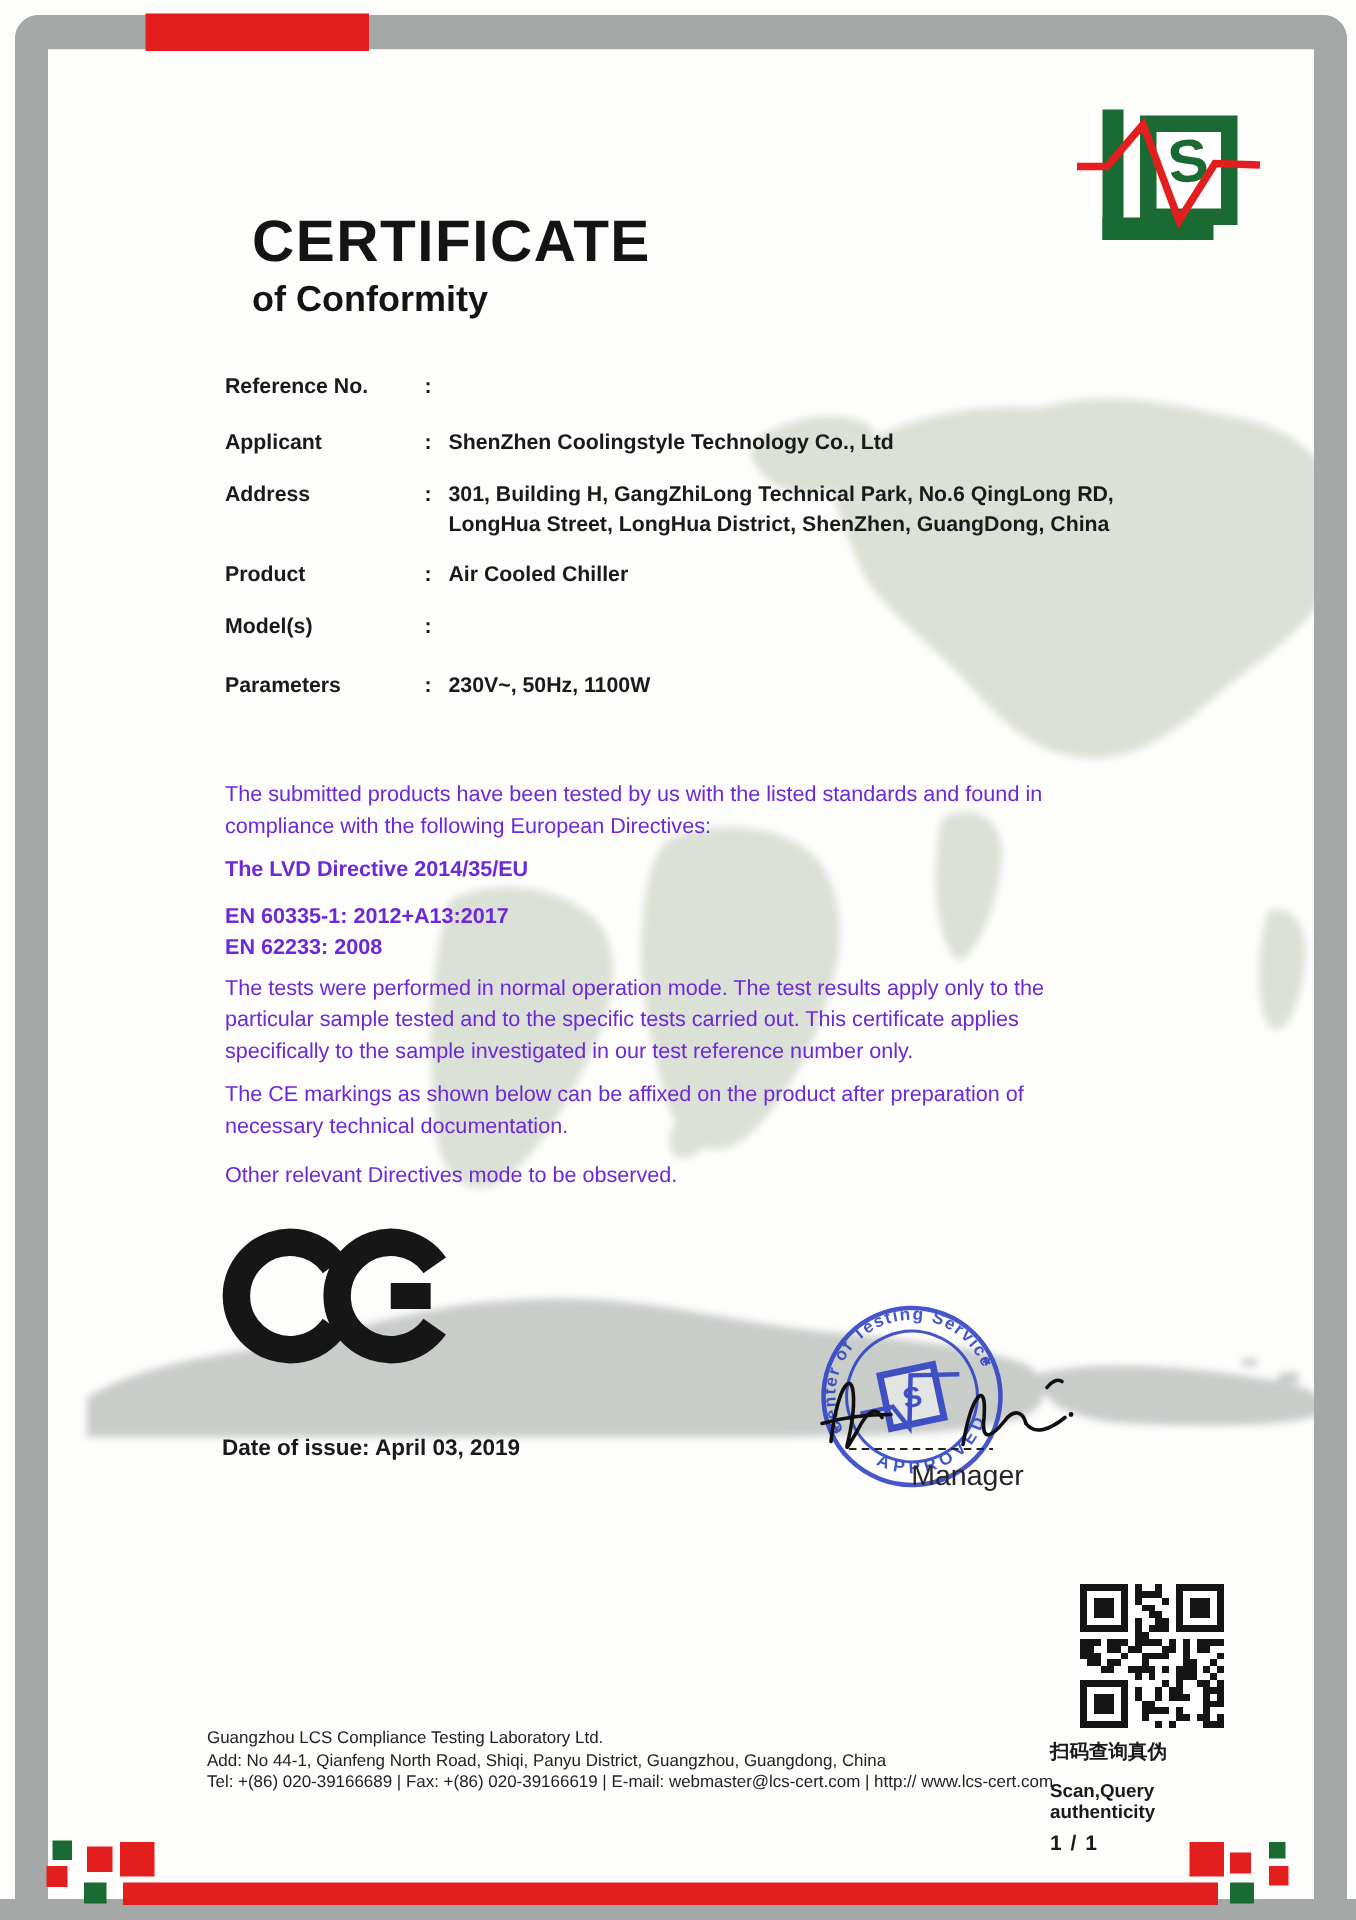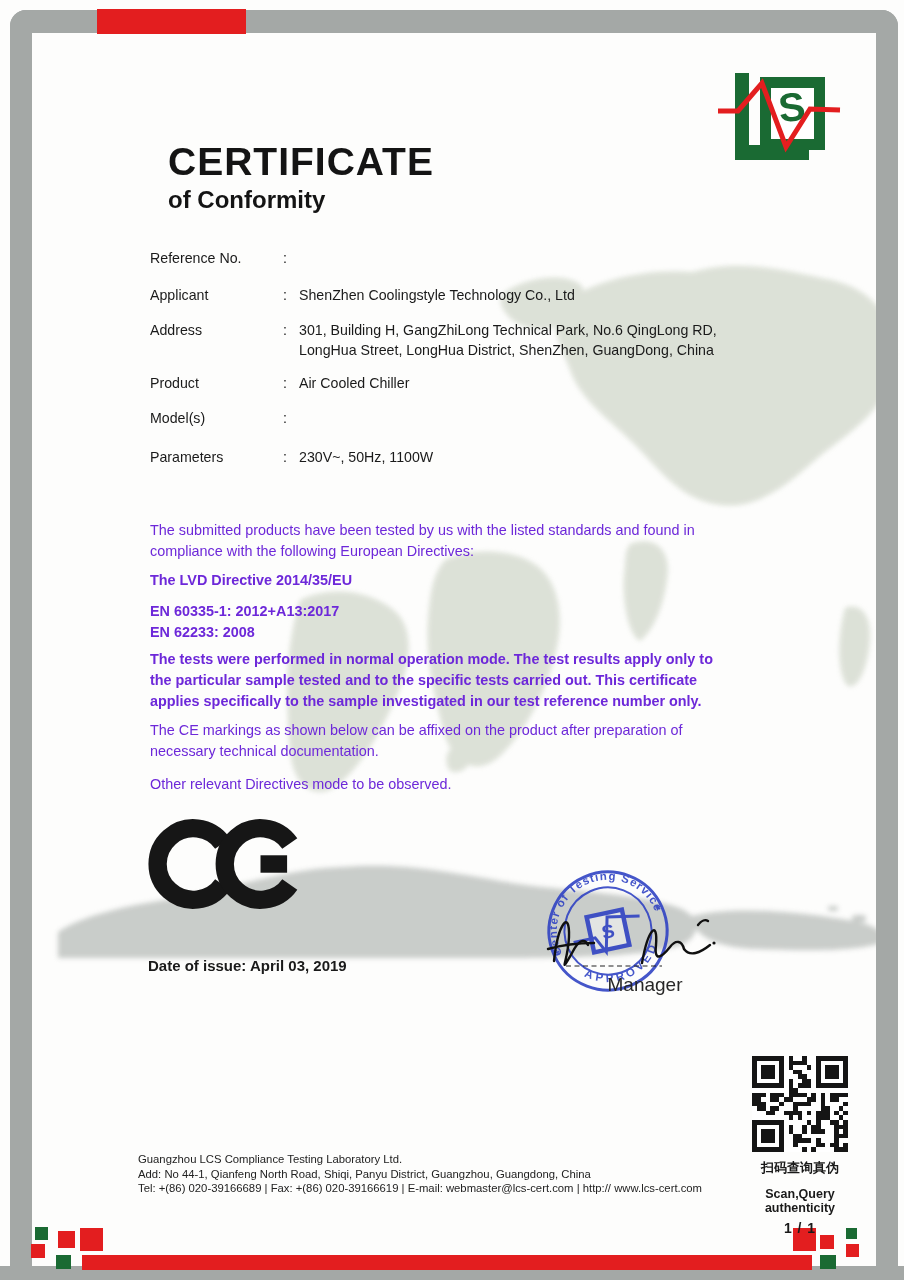--- a/index.html
+++ b/index.html
@@ -24,47 +24,47 @@
   
   .lcs-logo{position:absolute;left:712px;top:66px;z-index:3;}
 
   
   .title-block{position:absolute;left:168px;top:140px;z-index:3;}
   .title-main{font-size:39px;font-weight:bold;letter-spacing:1px;color:#141414;line-height:44px;}
   .title-sub{font-size:24px;font-weight:bold;color:#141414;margin-top:2px;}
 
   
   .fields{position:absolute;left:150px;top:248px;width:606px;z-index:3;}
-  .field-row{display:grid;grid-template-columns:133px 16px 1fr;font-weight:normal;font-size:14.2px;line-height:20px;}
+  .field-row{display:grid;grid-template-columns:133px 16px 1fr;font-weight:bold;font-size:14.2px;line-height:20px;}
   .field-row .colon{text-align:left;}
   .field-row .value{white-space:pre-line;}
   .field-row:nth-child(1){margin-bottom:17px;}
   .field-row:nth-child(2){margin-bottom:15px;}
   .field-row:nth-child(3){margin-bottom:13px;}
   .field-row:nth-child(4){margin-bottom:15px;}
   .field-row:nth-child(5){margin-bottom:19px;}
 
   
   .bodytext{position:absolute;left:150px;top:520px;width:580px;z-index:3;font-size:14.4px;line-height:21px;color:#6d28d9;}
   .bodytext p{margin:0;}
   .p-intro{margin-bottom:8px !important;}
   .p-directive{font-weight:bold;margin-bottom:10px !important;}
   .p-standards{font-weight:bold;white-space:pre-line;margin-bottom:6px !important;}
-  .p-tests{margin-bottom:8px !important;font-weight:bold;}
+  .p-tests{margin-bottom:8px !important;}
   .p-ce{margin-bottom:12px !important;}
 
   .ce-mark{position:absolute;left:148px;top:812px;z-index:3;}
   .date-issue{position:absolute;left:148px;top:957px;font-size:15px;font-weight:bold;z-index:4;}
 
   
   .stamp-svg{position:absolute;left:538px;top:853px;z-index:4;}
   .manager-label{position:absolute;left:600px;top:974px;width:90px;text-align:center;font-size:19px;color:#262626;z-index:4;}
 
   
-  .qr-block{position:absolute;left:732px;top:1056px;width:136px;text-align:center;z-index:3;}
+  .qr-block{position:absolute;left:700px;top:1056px;width:136px;z-index:3;}
   .qr-block svg{display:block;margin:0 auto;}
   .qr-caption-cn{font-size:13px;font-weight:bold;margin-top:7px;}
   .qr-caption-en{font-size:12.5px;font-weight:bold;margin-top:10px;}
   .page-number{font-size:14px;font-weight:bold;margin-top:5px;letter-spacing:1px;}
 
   
   .footer{position:absolute;left:138px;top:1152px;width:580px;font-size:11.3px;line-height:14.5px;color:#222;z-index:3;}
 
   svg text{font-family:"Liberation Sans","DejaVu Sans",sans-serif;}
 </style>

